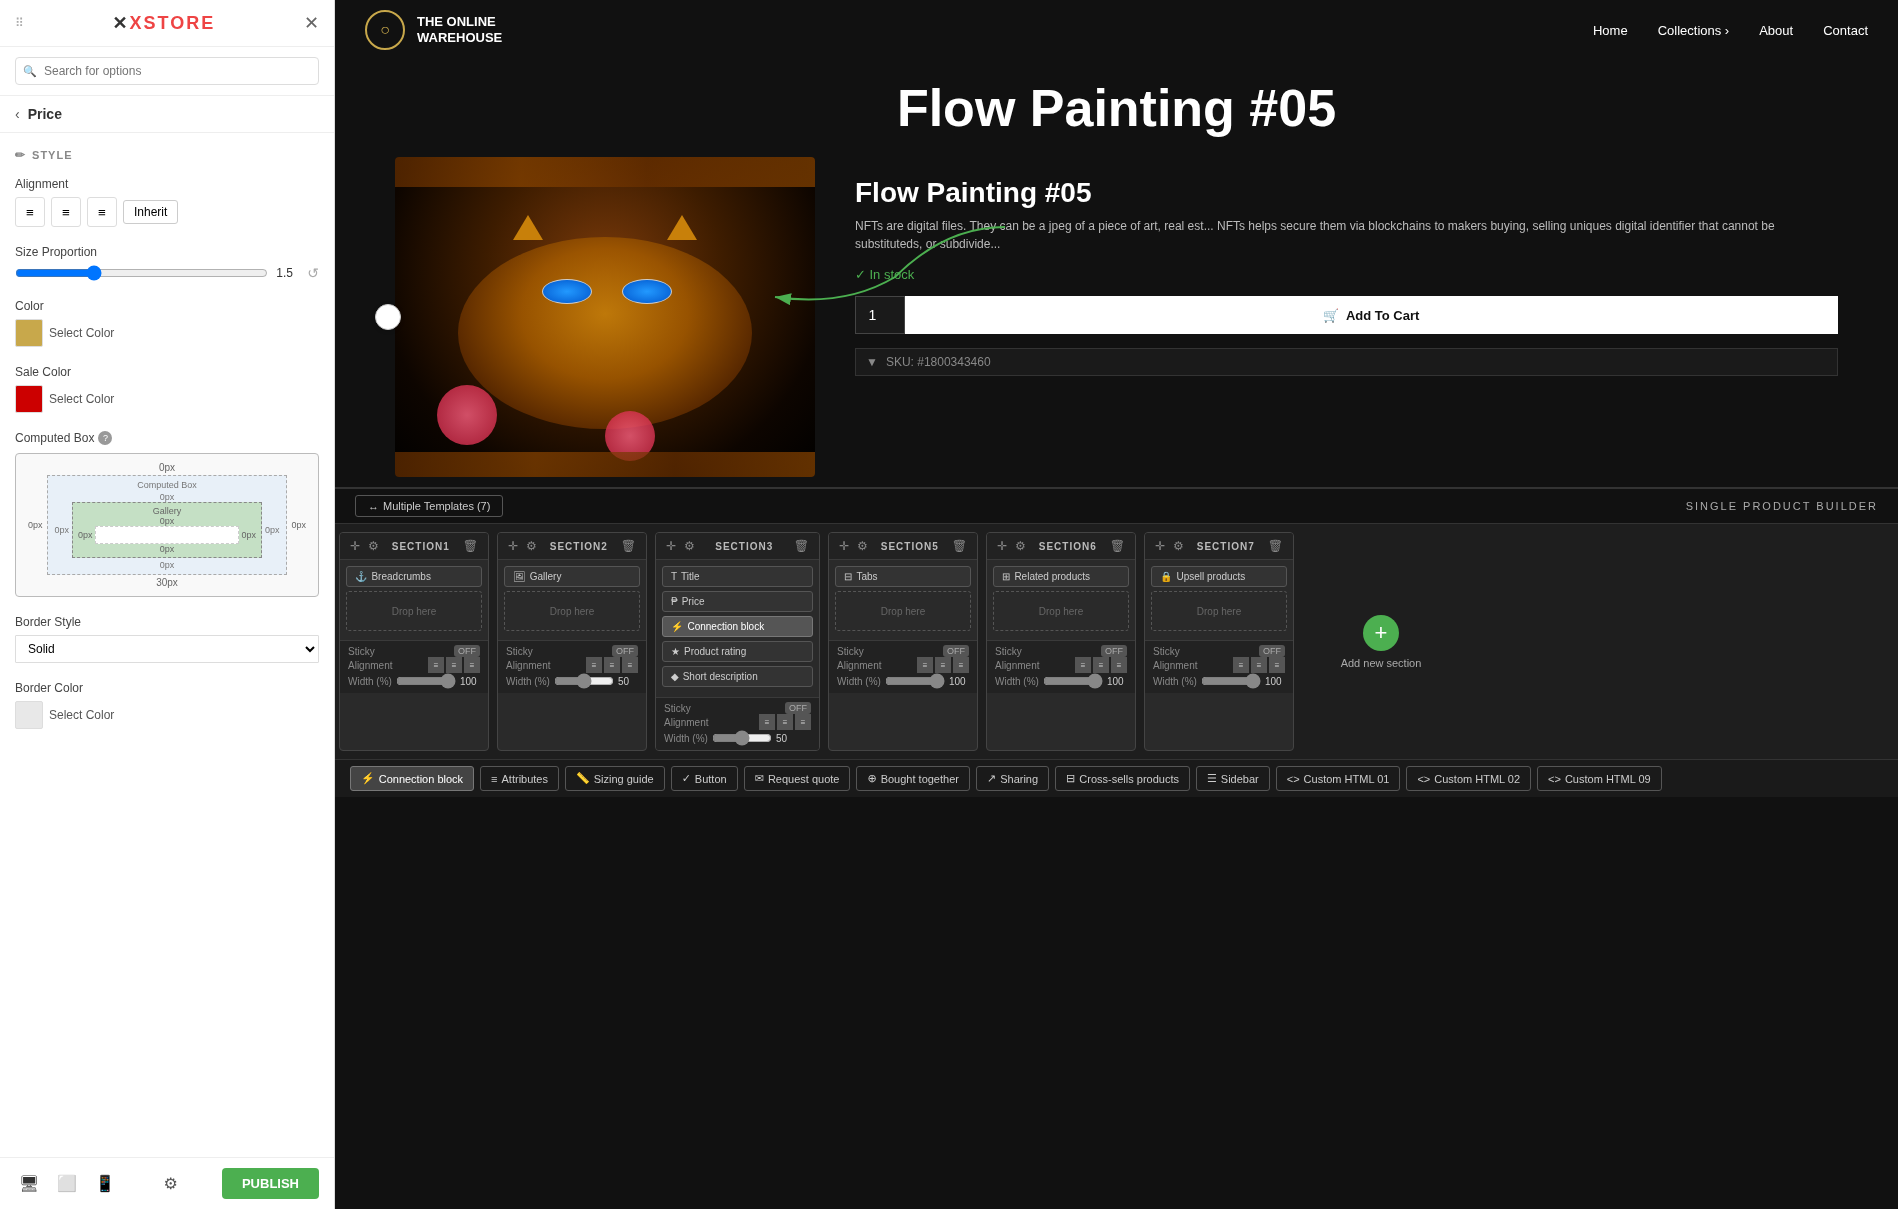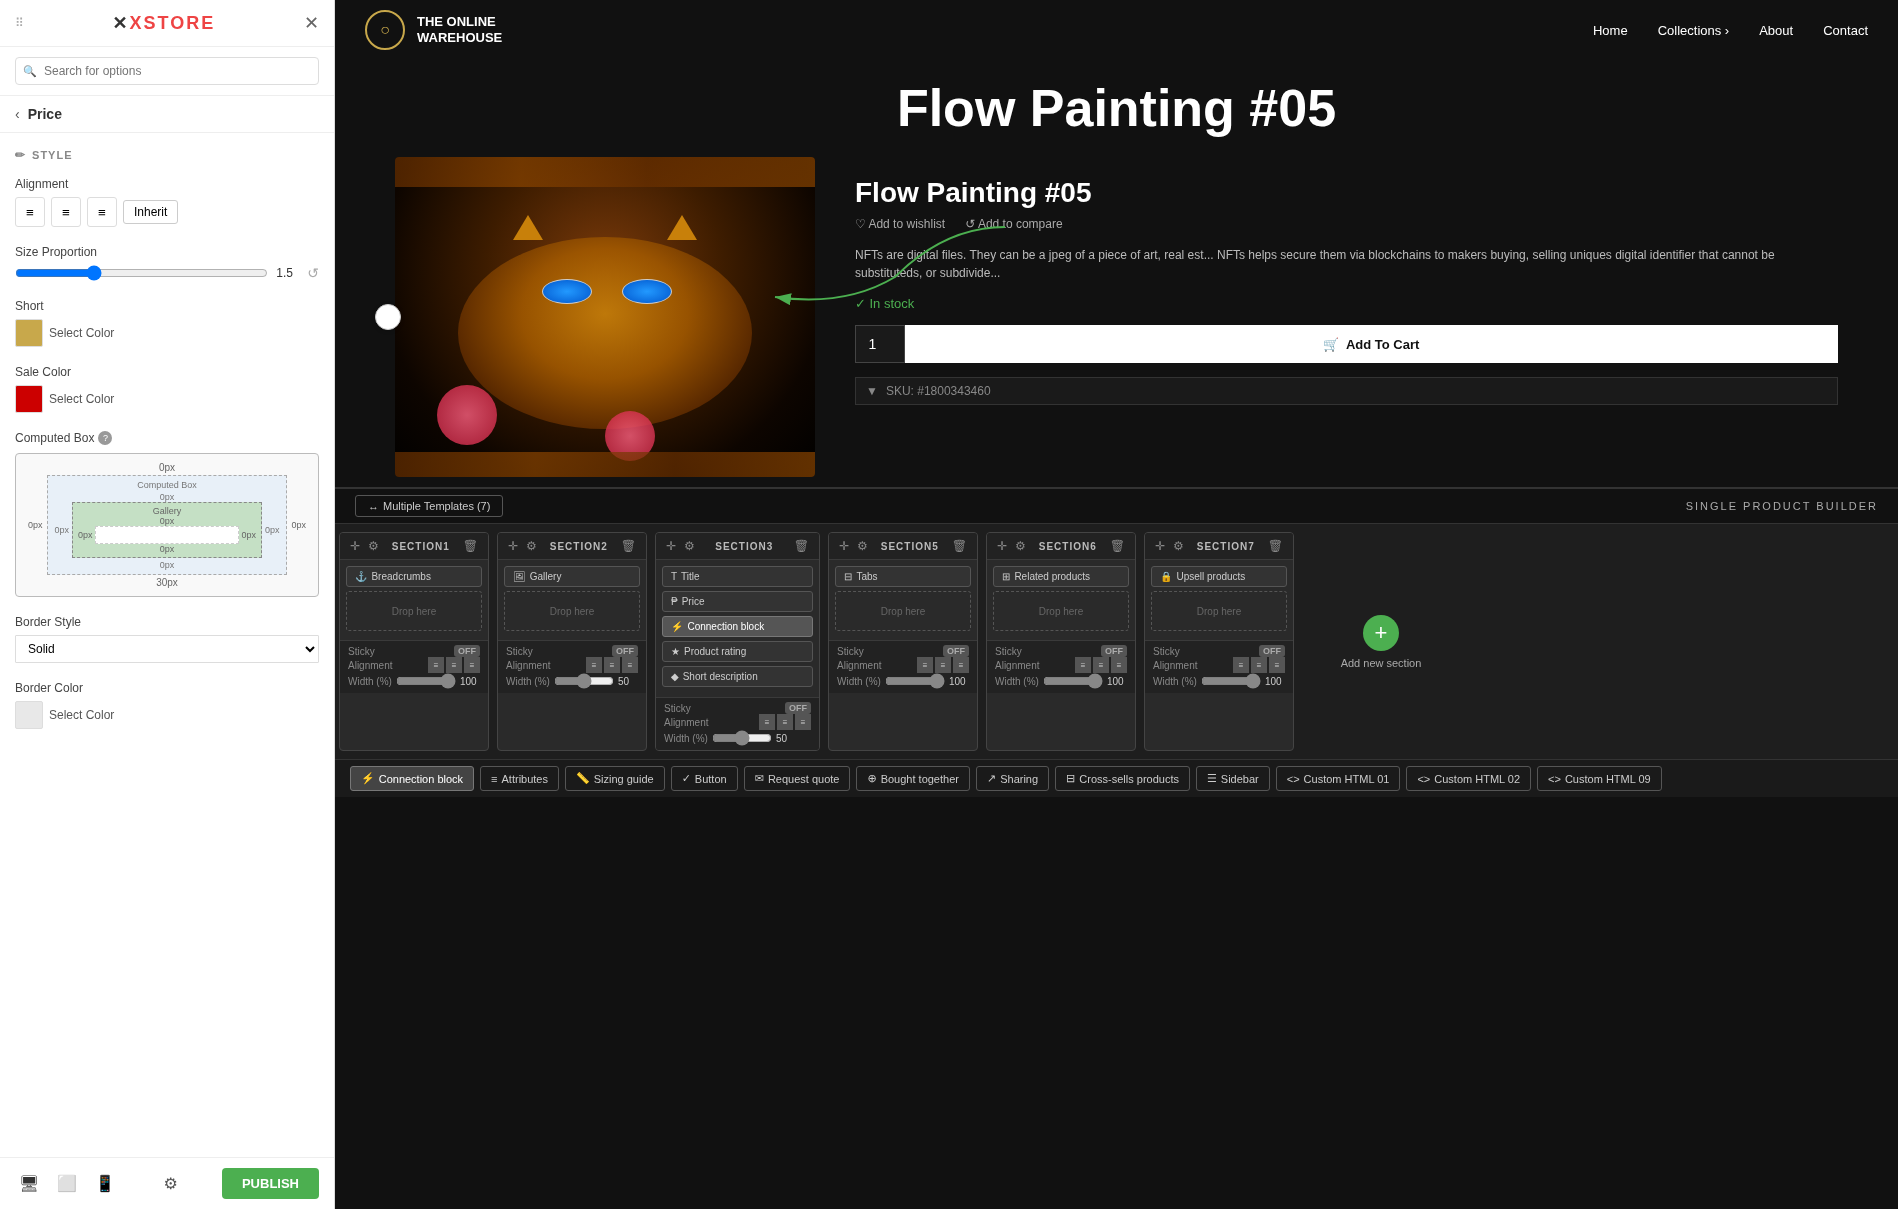--- a/index.html
+++ b/index.html
@@ -98,21 +98,21 @@
     .section-card-action { background: none; border: none; color: #888; cursor: pointer; font-size: 12px; padding: 2px; }
     .section-card-title { font-size: 10px; font-weight: 700; color: #bbb; text-transform: uppercase; letter-spacing: 1px; }
     .section-card-body { padding: 6px; min-height: 80px; }
     .section-block { background: #333; border: 1px solid #555; border-radius: 3px; padding: 4px 8px; margin-bottom: 4px; font-size: 10px; color: #ccc; display: flex; align-items: center; gap: 4px; cursor: pointer; }
     .section-block.active { background: #555; border-color: #777; color: #fff; }
     .section-block-icon { font-size: 10px; }
     .drop-here { border: 1px dashed #555; border-radius: 3px; padding: 8px; text-align: center; font-size: 10px; color: #666; min-height: 40px; display: flex; align-items: center; justify-content: center; }
     .section-card-footer { padding: 4px 8px; border-top: 1px solid #3a3a3a; background: #222; }
     .footer-row { display: flex; align-items: center; gap: 4px; font-size: 10px; color: #888; }
     .footer-toggle { display: flex; align-items: center; gap: 3px; margin-left: auto; }
-    .toggle-off { background: #555; color: #aaa; font-size: 9px; border-radius: 3px; padding: 1px 4px; font-weight: bold; }
+    .toggle-off { background: #555; color: #aaa; font-size: 9px; border-radius: 3px; padding: 1px 4px; }
     .footer-slider { display: flex; align-items: center; gap: 4px; }
     .footer-slider input { width: 60px; accent-color: #888; }
     .footer-val { font-size: 10px; color: #ccc; }
 
     
     .add-section-card { min-width: 150px; display: flex; flex-direction: column; align-items: center; justify-content: center; margin: 0 8px; cursor: pointer; }
     .add-section-circle { width: 36px; height: 36px; background: #4caf50; border-radius: 50%; display: flex; align-items: center; justify-content: center; color: #fff; font-size: 22px; margin-bottom: 6px; }
     .add-section-label { font-size: 11px; color: #aaa; }
 
     
@@ -173,21 +173,21 @@
           <div class="form-row-controls">
             <div class="slider-wrap">
               <input type="range" min="0" max="5" step="0.1" value="1.5" style="">
               <span class="slider-val">1.5</span>
             </div>
             <button class="reset-btn">↺</button>
           </div>
         </div>
 
         <div class="form-row">
-          <div class="form-row-label">Short</div>
+          <div class="form-row-label">Color</div>
           <div class="form-row-controls">
             <div class="color-swatch" style="background: #c8a84b;"></div>
             <span class="color-label">Select Color</span>
           </div>
         </div>
 
         <div class="form-row">
           <div class="form-row-label">Sale Color</div>
           <div class="form-row-controls">
             <div class="color-swatch" style="background: #cc0000;"></div>
@@ -318,24 +318,20 @@
               <defs>
                 <marker id="arrowhead" markerWidth="8" markerHeight="6" refX="8" refY="3" orient="auto">
                   <polygon points="0 0, 8 3, 0 6" fill="#4CAF50"></polygon>
                 </marker>
               </defs>
               <path d="M 260 30 Q 200 30 150 80 Q 100 110 30 100" stroke="#4CAF50" stroke-width="2" fill="none" marker-end="url(#arrowhead)"></path>
             </svg>
 
             <div style="flex:1;padding-top:20px;">
               <h2 style="font-size:28px;font-weight:900;color:#fff;margin-bottom:8px;">Flow Painting #05</h2>
-              <div style="display:flex;gap:20px;font-size:12px;color:#aaa;margin-bottom:15px;">
-                <span>♡ <span>Add to wishlist</span></span>
-                <span>↺ <span>Add to compare</span></span>
-              </div>
               <p style="font-size:12px;color:#bbb;line-height:1.5;margin-bottom:14px;">NFTs are digital files. They can be a jpeg of a piece of art, real est... NFTs helps secure them via blockchains to makers buying, selling uniques digital identifier that cannot be substituteds, or subdivide...</p>
               <div style="color:#4caf50;font-size:13px;margin-bottom:14px;">✓ In stock</div>
               <div style="display:flex;gap:0;margin-bottom:14px;">
                 <input type="number" value="1" style="width: 50px; border: 1px solid rgb(68, 68, 68); background: rgb(26, 26, 26); color: rgb(255, 255, 255); text-align: center; padding: 10px; font-size: 14px;">
                 <button style="flex:1;background:#fff;color:#111;border:none;padding:10px 20px;font-weight:700;font-size:13px;cursor:pointer;display:flex;align-items:center;justify-content:center;gap:6px;">
                   🛒 <span>Add To Cart</span>
                 </button>
               </div>
               <div style="display:flex;align-items:center;background:#1a1a1a;border:1px solid #333;padding:6px 10px;font-size:12px;color:#888;">
                 <span style="margin-right:8px;">▼</span>

